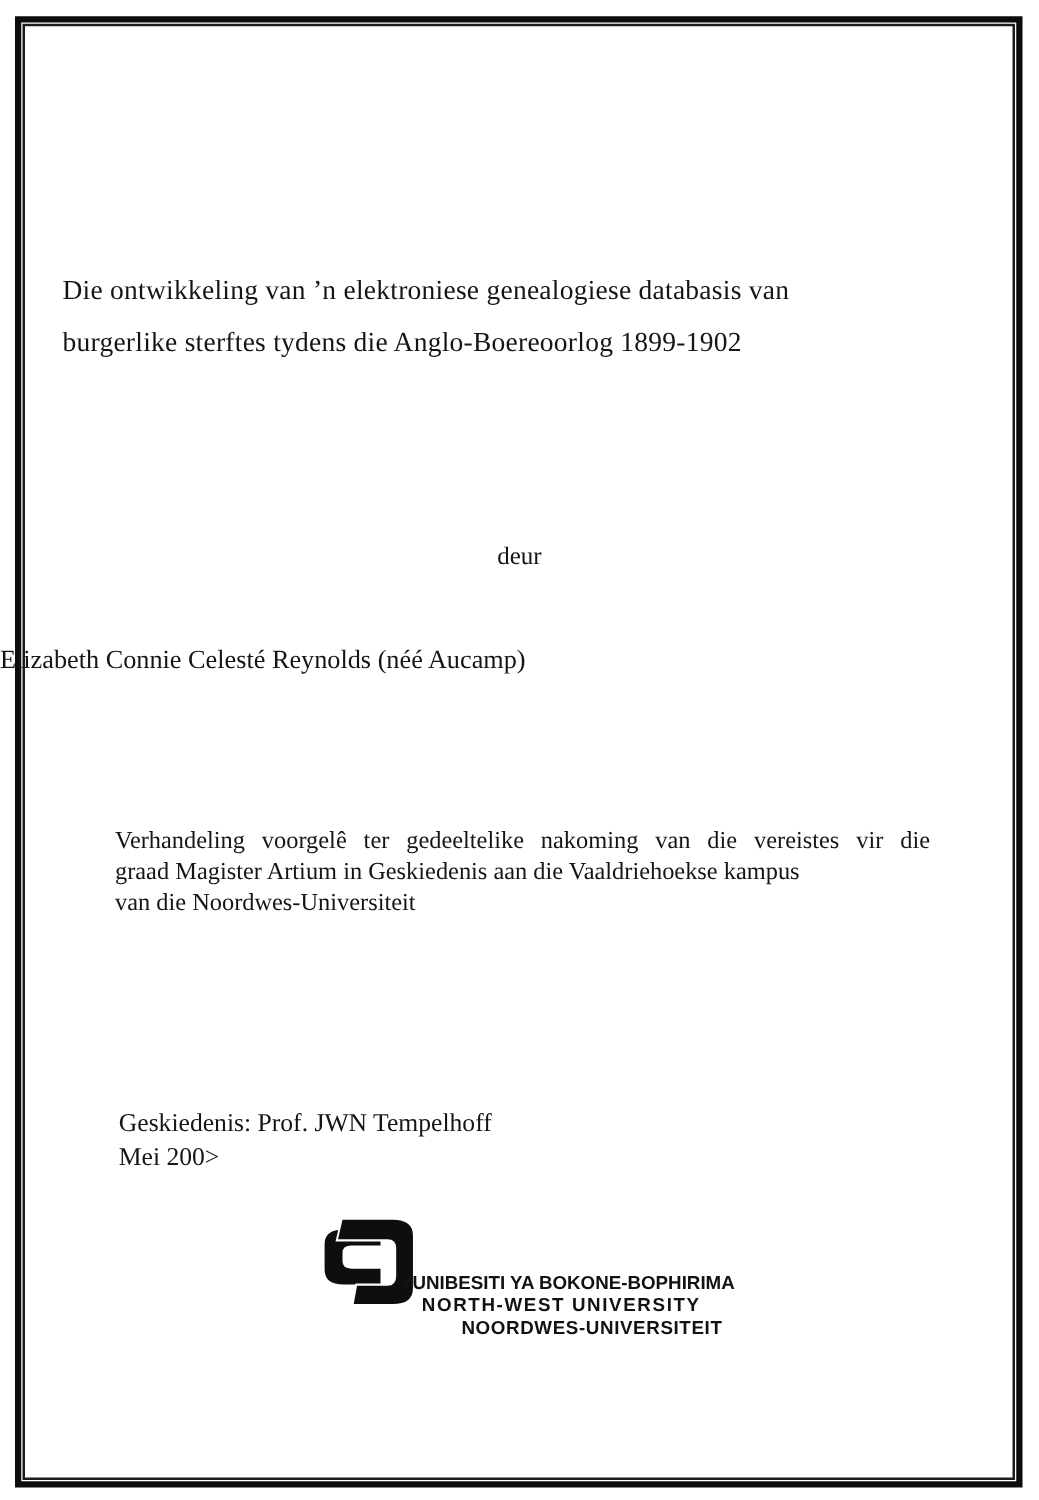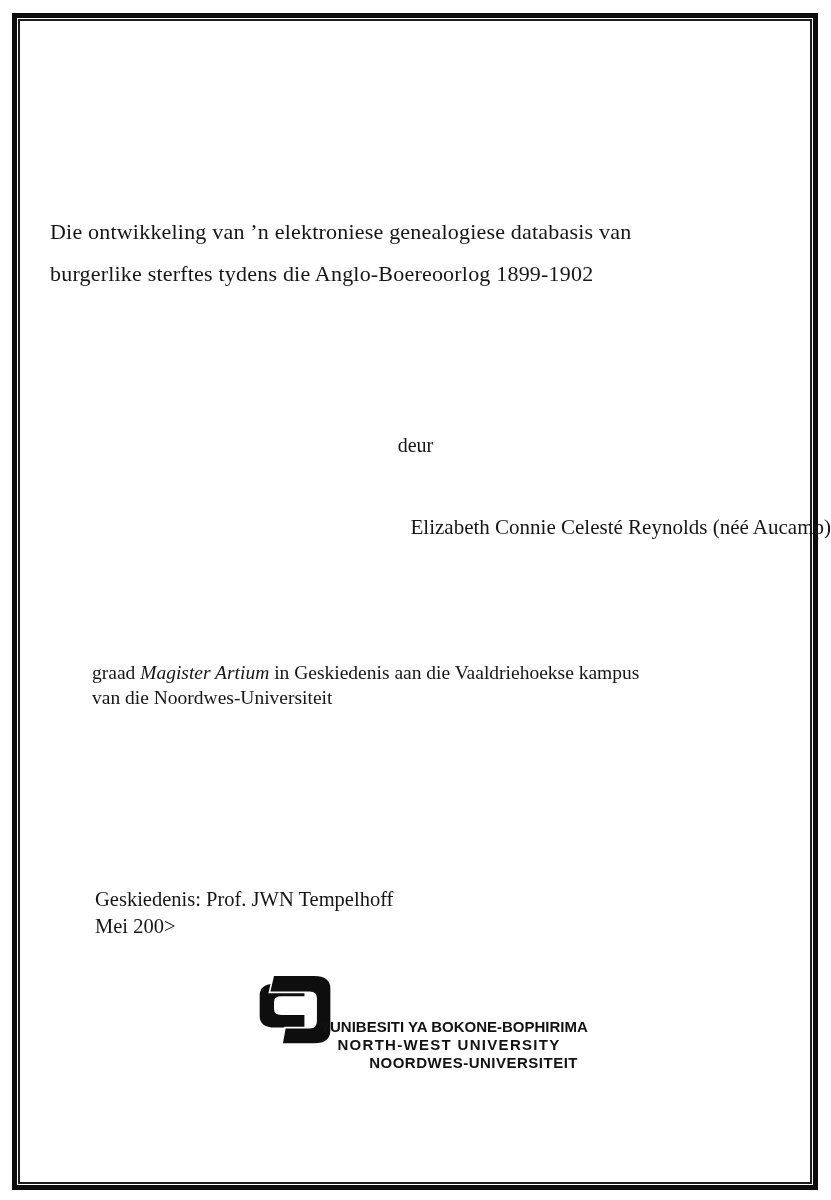--- a/index.html
+++ b/index.html
@@ -32,31 +32,31 @@
   }
   .byline {
     position: absolute;
     top: 434px; left: 0; right: 0;
     text-align: center;
     font-size: 20px;
   }
   .author {
     position: absolute;
     top: 515px; left: 0; right: 0;
-    text-align: right;
+    text-align: left;
     font-size: 21px;
   }
   .statement {
     position: absolute;
     top: 660px; left: 92px; width: 652px;
     font-size: 19.5px;
     line-height: 25px;
   }
   .statement .l1 { text-align: justify; text-align-last: justify; }
-  .statement .italic { font-style: italic; }
+  .statement .italic { }
   .supervisor {
     position: absolute;
     top: 886px; left: 95px;
     font-size: 20.5px;
     line-height: 27px;
   }
   .logo-mark {
     position: absolute;
     left: 257px; top: 971px;
     width: 85px; height: 80px;
@@ -86,20 +86,21 @@
 <div class="title-block">
   <div>Die ontwikkeling van ’n elektroniese genealogiese databasis van</div>
   <div>burgerlike sterftes tydens die Anglo-Boereoorlog 1899-1902</div>
 </div>
 
 <div class="byline">deur</div>
 
 <div class="author">Elizabeth Connie Celesté Reynolds (néé Aucamp)</div>
 
 <div class="statement">
+  <div class="l1">Verhandeling voorgelê ter gedeeltelike nakoming van die vereistes vir die</div>
   <div class="l2"><span>graad </span><span class="italic">Magister Artium</span><span> in Geskiedenis aan die Vaaldriehoekse kampus</span></div>
   <div class="l3">van die Noordwes-Universiteit</div>
 </div>
 
 <div class="supervisor">
   <div>Geskiedenis: Prof. JWN Tempelhoff</div>
   <div>Mei 200&gt;</div>
 </div>
 
 <svg class="logo-mark" viewBox="0 0 95 82" preserveAspectRatio="none" xmlns="http://www.w3.org/2000/svg">

